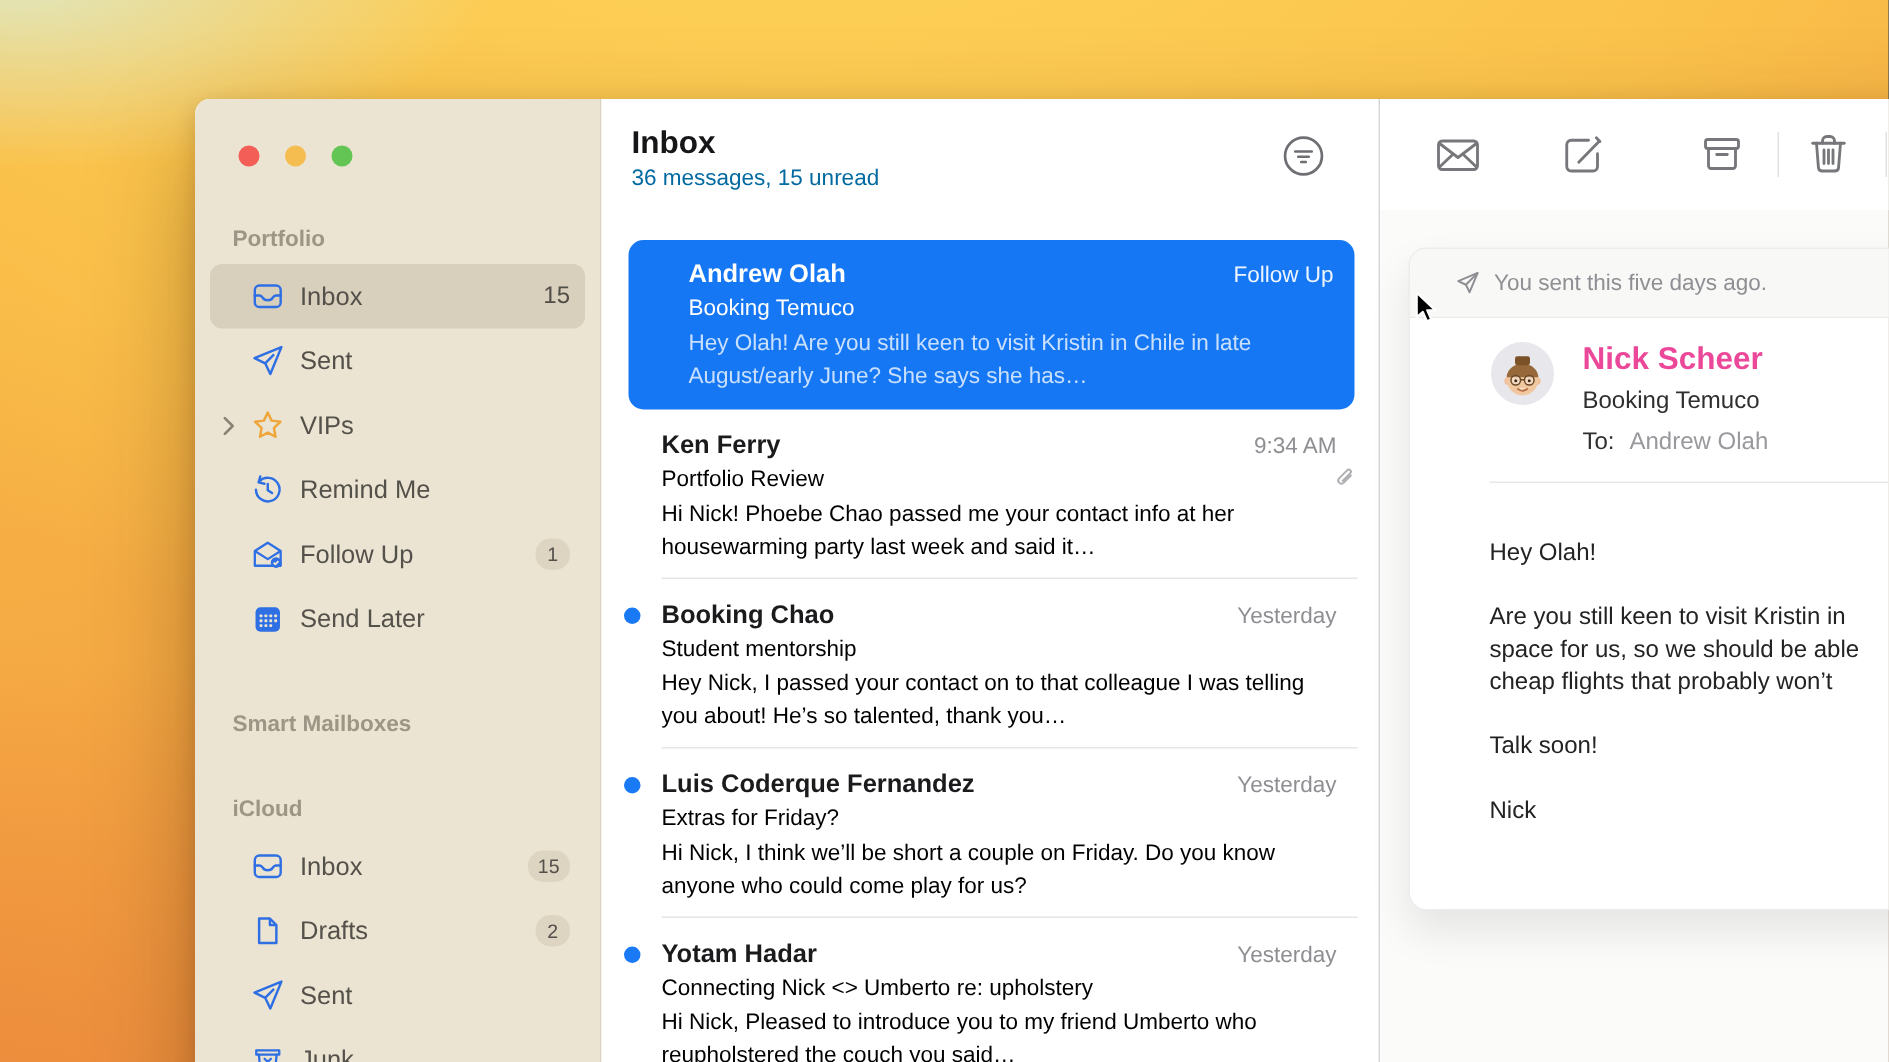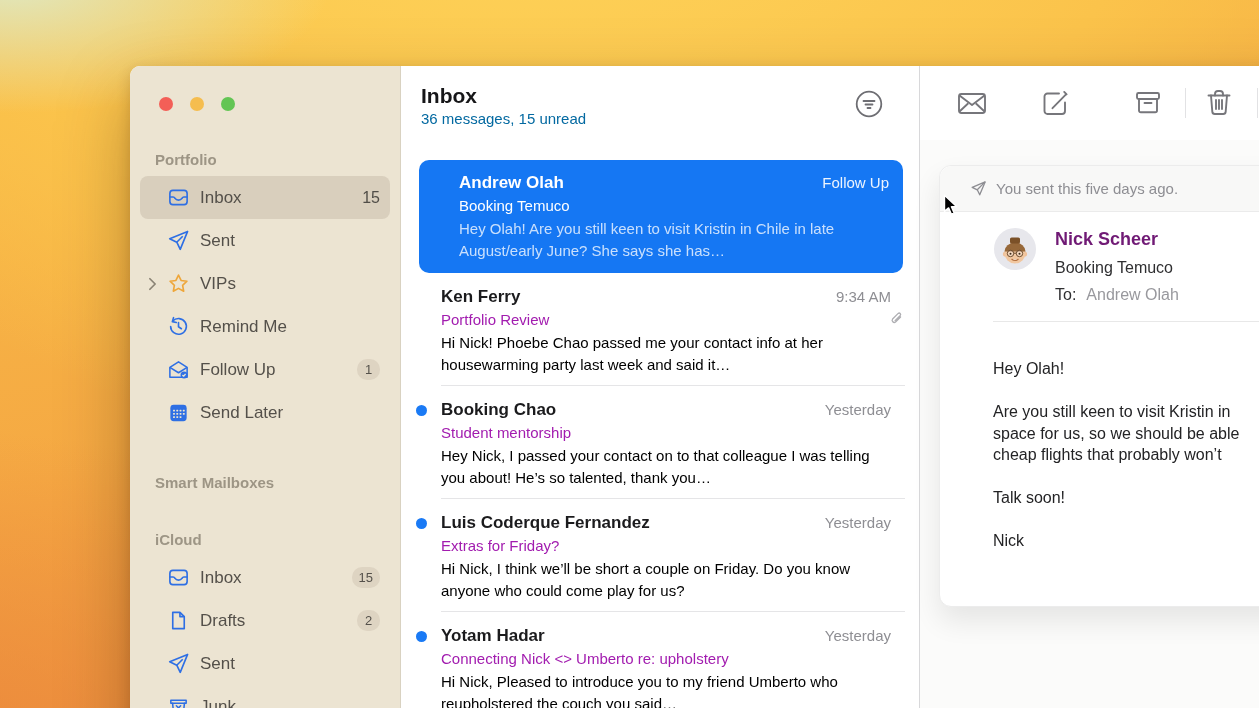--- a/index.html
+++ b/index.html
@@ -37,21 +37,21 @@
   .list-subtitle{font-size:15px;color:#0369a1;margin-top:2px;line-height:18px;}
   .filter-btn{position:absolute;right:34px;top:22px;width:32px;height:32px;border:none;background:none;padding:0;cursor:default;}
   .filter-btn svg{width:32px;height:32px;}
   .email-list{flex:1;overflow:hidden;}
   .email-row{position:relative;padding:13px 28px 11px 40px;}
   .email-row:not(.selected)::after{content:"";position:absolute;left:40px;right:14px;bottom:0;height:1px;background:#e5e5e7;}
   .email-row.selected{background:#1577f3;border-radius:10px;margin:32px 16px 0 18px;padding:12px 14px 12px 40px;}
   .e-top{display:flex;justify-content:space-between;align-items:baseline;}
   .e-name{font-size:17px;font-weight:700;color:#1b1b1d;line-height:21px;white-space:nowrap;}
   .e-meta{font-size:15px;color:#8e8e93;white-space:nowrap;margin-left:8px;}
-  .e-subject{font-size:15px;color:#a21caf;margin-top:3px;line-height:20px;white-space:nowrap;overflow:hidden;}
+  .e-subject{font-size:15px;color:#000000;margin-top:3px;line-height:20px;white-space:nowrap;overflow:hidden;}
   .e-preview{font-size:15px;color:#000000;line-height:21.5px;margin-top:2px;display:-webkit-box;
     -webkit-line-clamp:2;-webkit-box-orient:vertical;overflow:hidden;}
   .selected .e-name,.selected .e-subject{color:#fff;}
   .selected .e-meta{color:rgba(255,255,255,.92);}
   .selected .e-preview{color:rgba(240,247,255,.82);}
   .dot{position:absolute;left:15px;top:19px;width:11px;height:11px;border-radius:50%;background:#1a7af5;}
   .clip{position:absolute;right:14px;top:37px;width:17px;height:17px;}
   
   .vdiv{flex:0 0 1px;background:#d8d8da;}
   .reader-pane{flex:1;background:#fbfbfa;display:flex;flex-direction:column;min-width:0;}
@@ -65,21 +65,21 @@
   .tb-sep2{margin-left:21px;}
   .reader-content{position:relative;flex:1;}
   .reader-card{position:absolute;left:19px;top:25px;width:600px;height:440px;background:#fff;
     border:1px solid #ececec;border-radius:12px;box-shadow:0 14px 28px rgba(0,0,0,.09);}
   .card-banner{height:45px;display:flex;align-items:center;padding-left:30px;gap:9px;background:#f8f8f7;
     border-bottom:1px solid #ebebeb;border-radius:12px 12px 0 0;color:#8e8e93;font-size:15px;}
   .card-banner svg{width:17px;height:17px;flex:none;}
   .card-header{display:flex;padding:16px 0 0 54px;gap:19px;}
   .avatar{width:42px;height:42px;flex:none;}
   .avatar svg{width:42px;height:42px;}
-  .sender-name{font-size:18px;font-weight:700;color:#701a75;line-height:23px;}
+  .sender-name{font-size:21px;font-weight:700;color:#ec4899;line-height:23px;}
   .sender-subject{font-size:16px;color:#2f2f31;margin-top:7px;line-height:19px;}
   .sender-to{font-size:16px;margin-top:8px;line-height:19px;}
   .to-label{color:#2f2f31;margin-right:10px;}
   .to-value{color:#98989d;}
   .card-divider{height:1px;background:#e8e8e8;margin:17px 0 0 53px;}
   .card-body{padding:36px 0 0 53px;font-size:16px;color:#232325;}
   .body-line{white-space:nowrap;min-height:21.5px;line-height:21.5px;}
   .cursor{position:absolute;left:939px;top:192px;z-index:40;}
 </style>
 </head>

